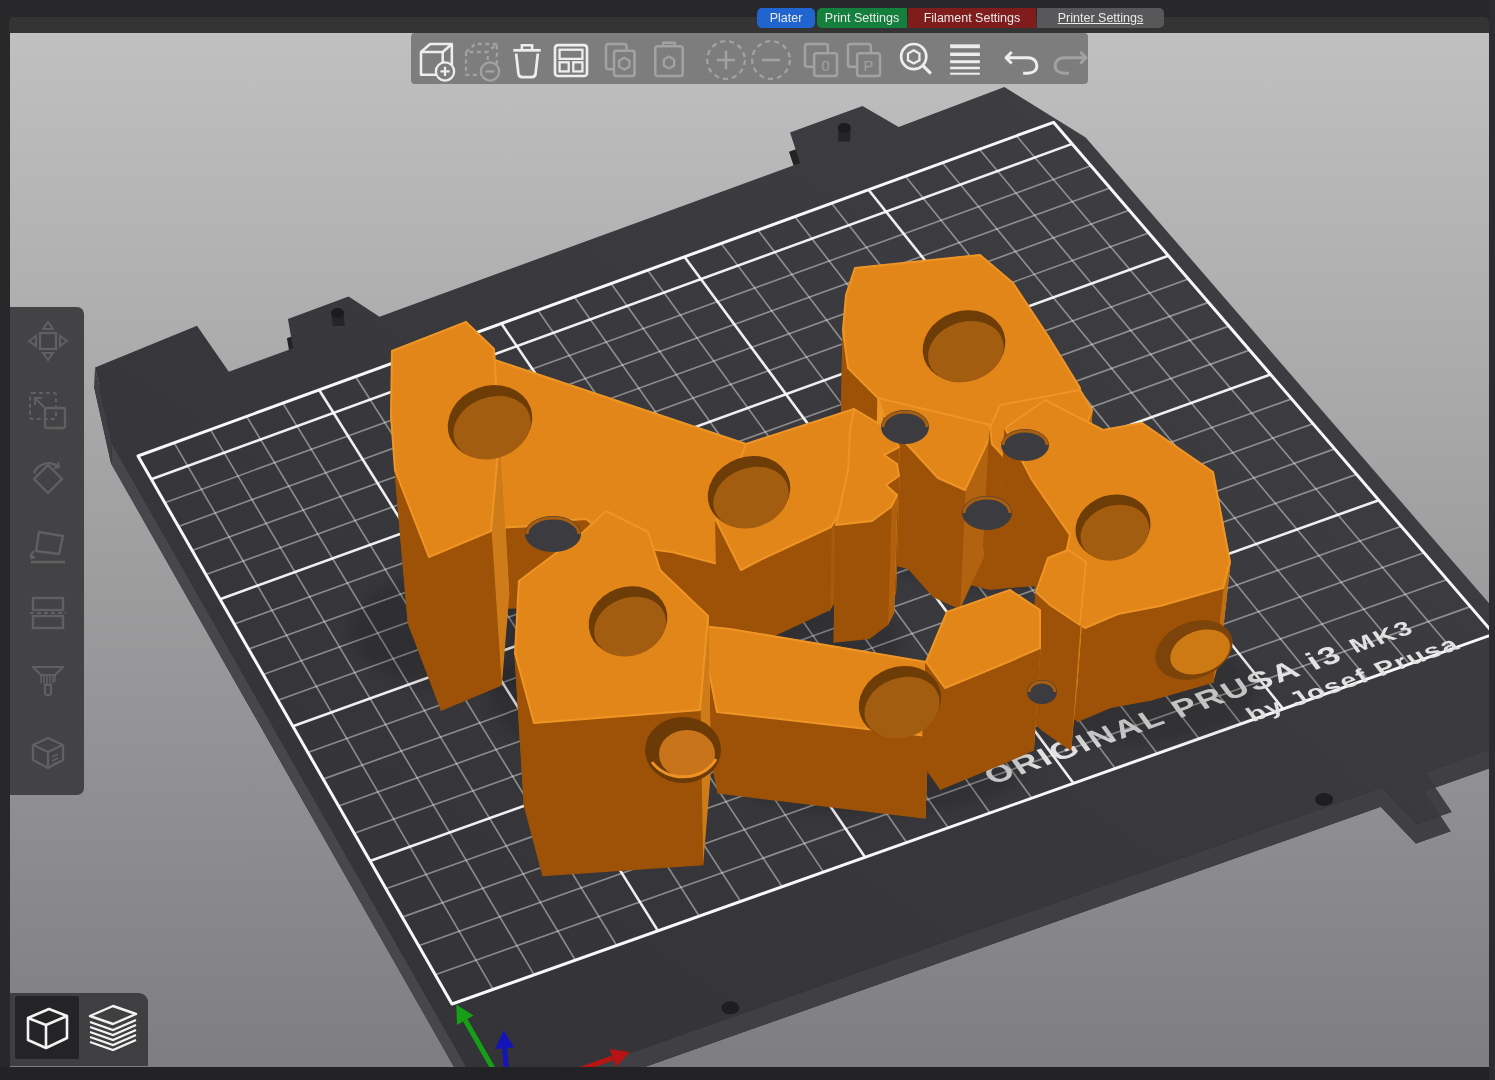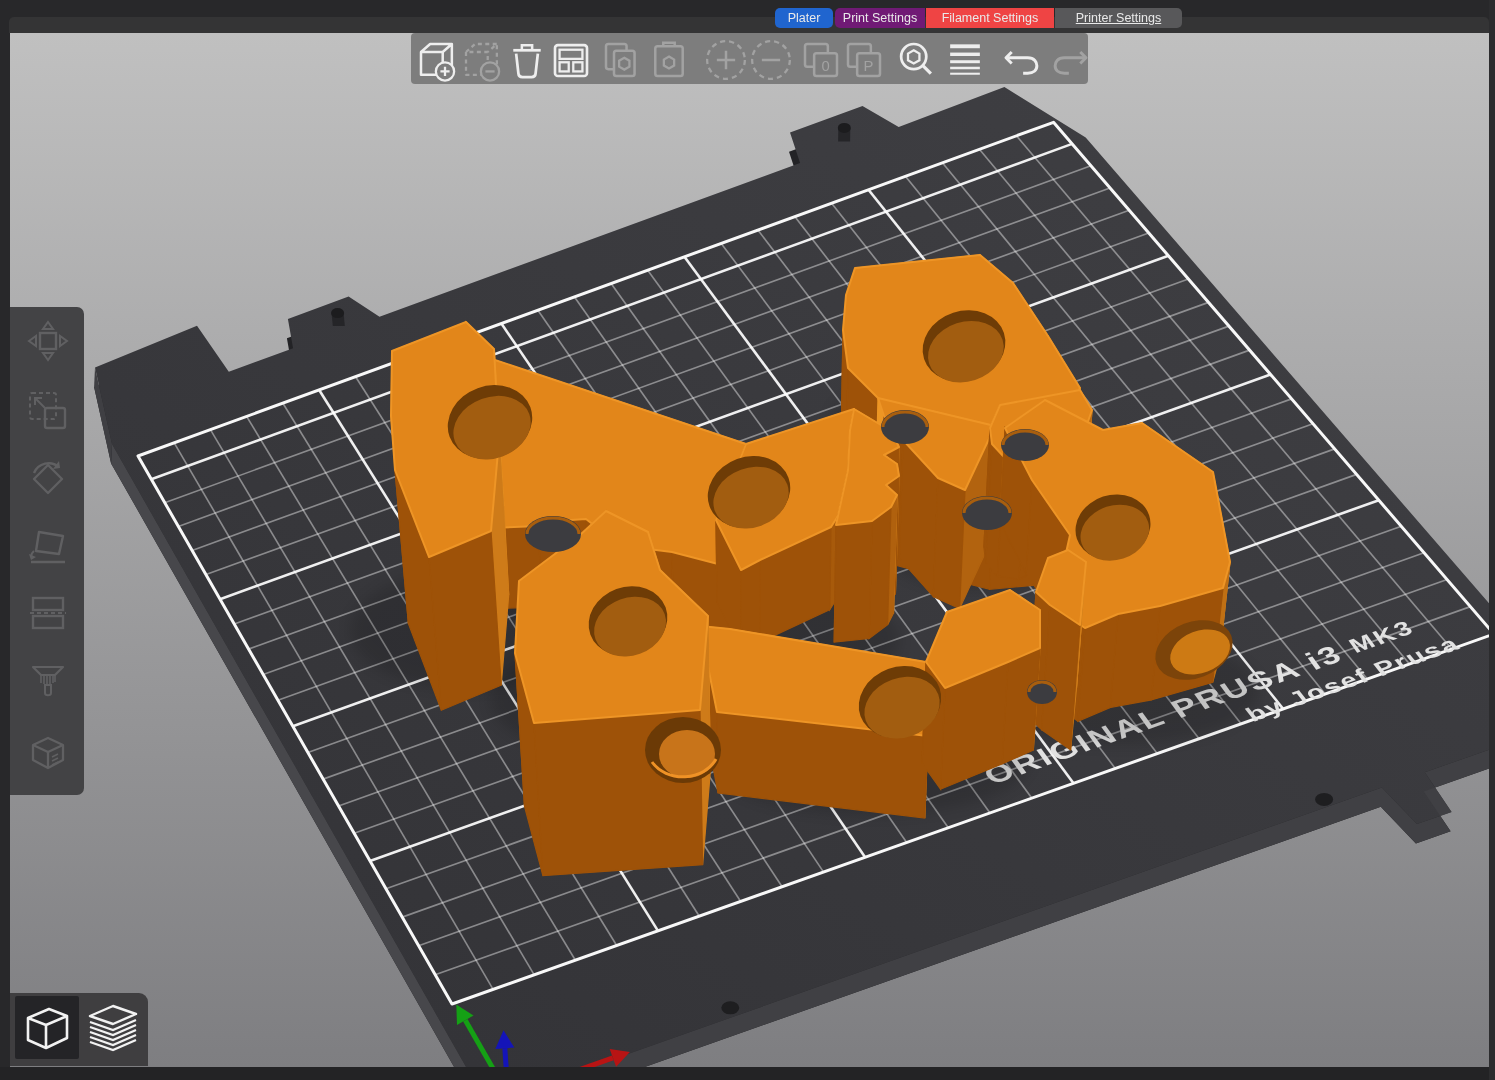--- a/index.html
+++ b/index.html
@@ -1,16 +1,16 @@
 <!DOCTYPE html>
 <html><head><meta charset="utf-8"><style>
 html,body{margin:0;padding:0;width:1495px;height:1080px;overflow:hidden;background:#28282a;font-family:"Liberation Sans",sans-serif;}
 #tabsrow{position:absolute;left:9px;top:17px;width:1480px;height:16px;background:#343435;border-radius:5px 5px 0 0;}
 #viewport{position:absolute;left:10px;top:33px;width:1479px;height:1034px;background:linear-gradient(#c0c0c0,#7e7e81);}
-.tab{position:absolute;top:8px;height:20px;line-height:20px;font-size:12.5px;color:#e9e9e9;text-align:center;margin-left:18px;}
+.tab{position:absolute;top:8px;height:20px;line-height:20px;font-size:12.5px;color:#e9e9e9;text-align:center;}
 #toolbar{position:absolute;left:411px;top:33px;width:677px;height:51px;background:#7d7d7d;border-radius:4px;}
 #ltool{position:absolute;left:10px;top:307px;width:74px;height:488px;background:#434345;border-radius:0 7px 7px 0;}
 #blpanel{position:absolute;left:10px;top:993px;width:138px;height:73px;background:#3f3e40;border-radius:0 9px 0 0;}
 #bstrip{position:absolute;left:0;top:1067px;width:1495px;height:13px;background:#232325;}
 #rstrip{position:absolute;right:0;top:0;width:6px;height:1080px;background:#2c2c2e;}
 </style></head><body>
 <div id="tabsrow"></div>
 <div id="viewport"></div>
 <svg width="1479" height="1034" viewBox="0 0 1479 1034" style="position:absolute;left:10px;top:33px">
     <g transform="translate(-10,-33)">
@@ -269,22 +269,22 @@
       <path d="M 964 513 A 23 15 0 0 1 1010 513" fill="none" stroke="#a85e0e" stroke-width="3"></path>
       <ellipse cx="553" cy="534" rx="28" ry="18" fill="#3c3c40"></ellipse>
       <path d="M 527 534 A 26 16 0 0 1 579 534" fill="none" stroke="#a85e0e" stroke-width="3"></path>
       <ellipse cx="1025" cy="445" rx="24" ry="16" fill="#3c3c40"></ellipse>
       <path d="M 1003 445 A 22 14 0 0 1 1047 445" fill="none" stroke="#a85e0e" stroke-width="3"></path>
       <ellipse cx="1042" cy="692" rx="15" ry="12" fill="#3c3c40"></ellipse>
       <path d="M 1029 692 A 13 10 0 0 1 1055 692" fill="none" stroke="#a85e0e" stroke-width="3"></path>
     </g>
   </svg>
 <div class="tab" style="left:757px;width:58px;background:#2065cf;border-radius:5px;">Plater</div>
-<div class="tab" style="left:817px;width:90px;background:#701a75;border-radius:5px 0 0 5px;">Print Settings</div>
-<div class="tab" style="left:908px;width:128px;background:#ef4444;">Filament Settings</div>
+<div class="tab" style="left:817px;width:90px;background:#15803d;border-radius:5px 0 0 5px;">Print Settings</div>
+<div class="tab" style="left:908px;width:128px;background:#7f1d1d;">Filament Settings</div>
 <div class="tab" style="left:1037px;width:127px;background:#58585a;border-radius:0 5px 5px 0;text-decoration:underline;">Printer Settings</div>
 <div id="toolbar">
     <svg style="position:absolute;left:2px;top:3px" width="48" height="48" viewBox="0 0 42 42">
       <path d="M7 14 L7 34 L26 34 L26 14 Z M7 14 L15 7 L34 7 L26 14 M26 34 L34 27 L34 7" fill="none" stroke="#eeeeee" stroke-width="2.2" stroke-linejoin="round"></path>
     <circle cx="28" cy="31" r="8" fill="#7d7d7d" stroke="#eeeeee" stroke-width="2"></circle>
     <path d="M28 27 L28 35 M24 31 L32 31" stroke="#eeeeee" stroke-width="2"></path>
     </svg>
     <svg style="position:absolute;left:47px;top:3px" width="48" height="48" viewBox="0 0 42 42">
       <path d="M7 14 L7 34 L26 34 L26 14 Z M7 14 L15 7 L34 7 L26 14 M26 34 L34 27 L34 7" fill="none" stroke="#a2a2a2" stroke-width="2" stroke-dasharray="3.5 3" stroke-linejoin="round"></path>
     <circle cx="28" cy="31" r="8" fill="#7d7d7d" stroke="#a2a2a2" stroke-width="2"></circle>

